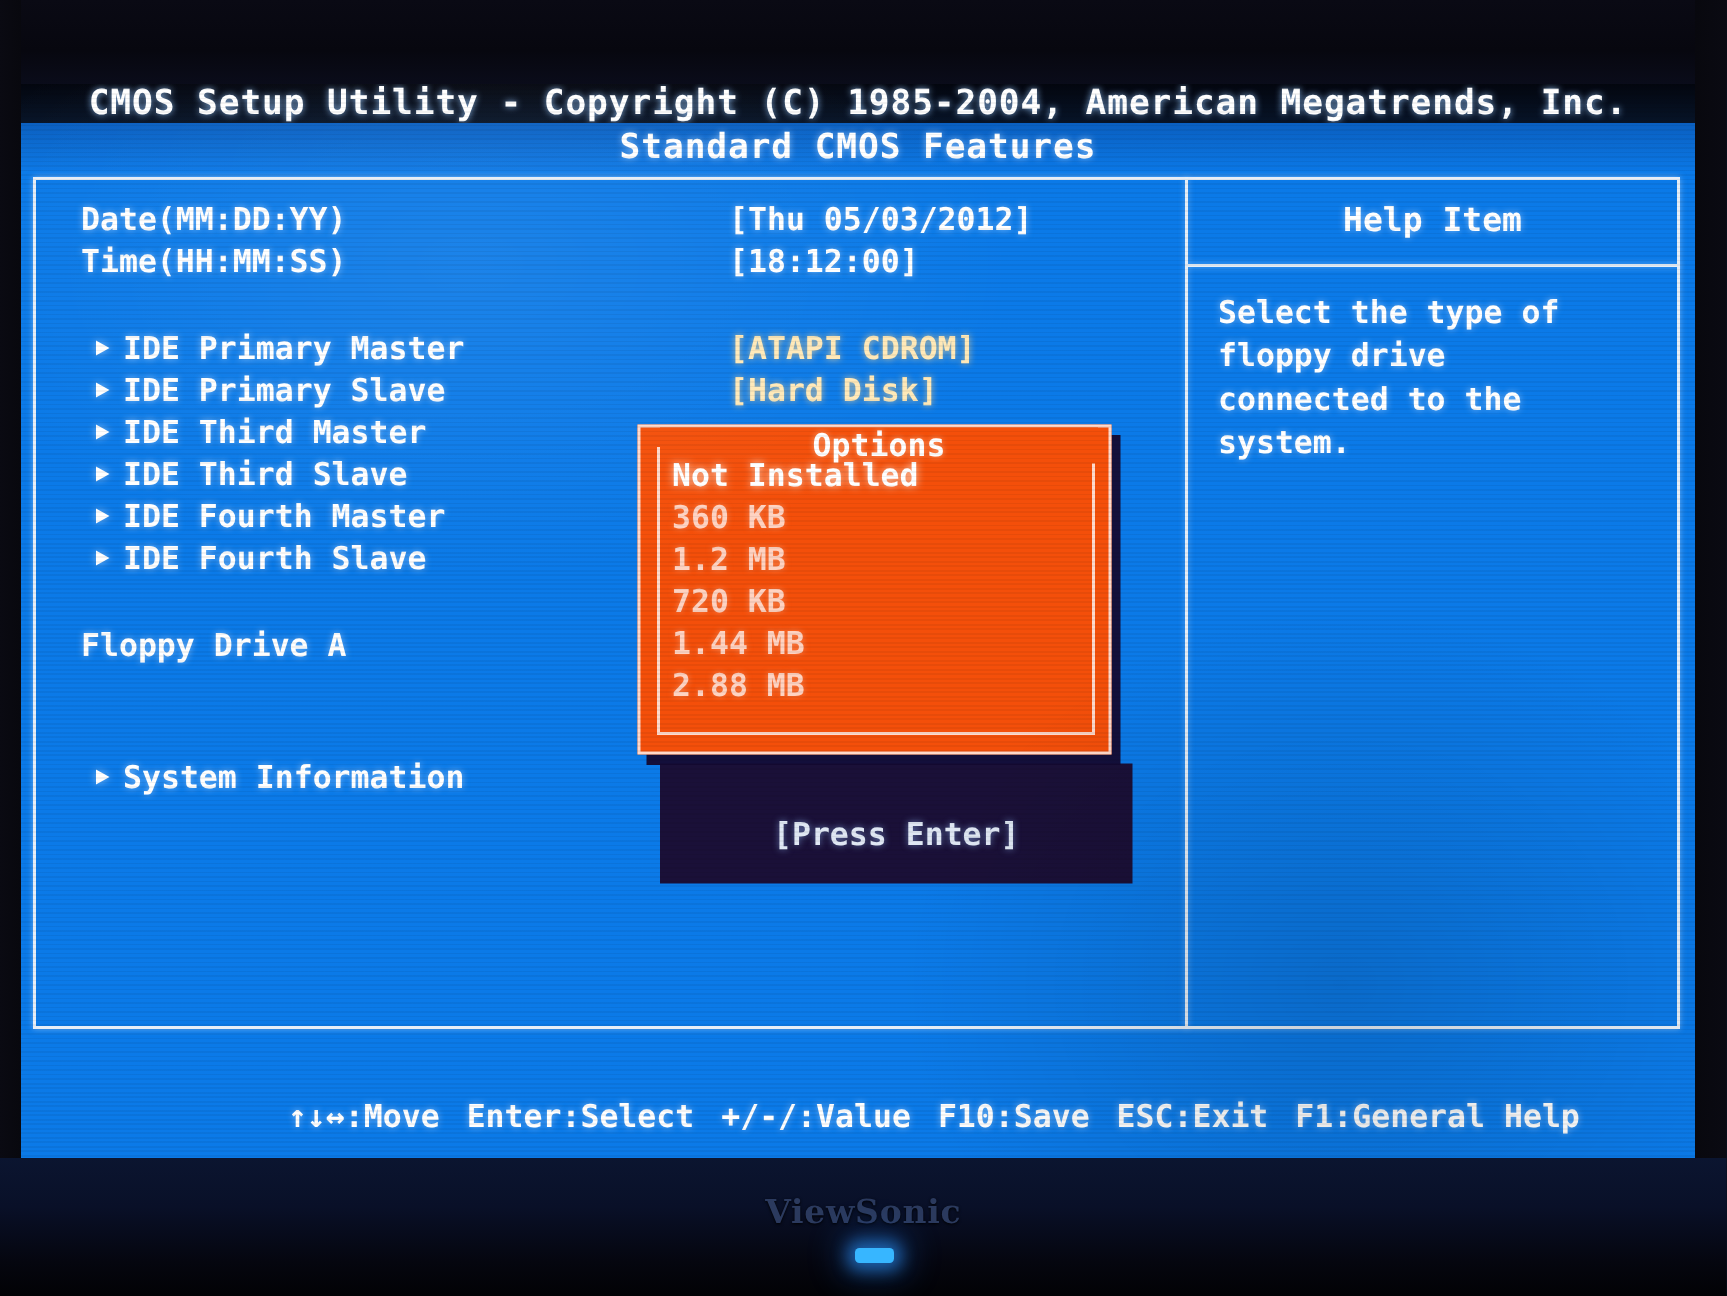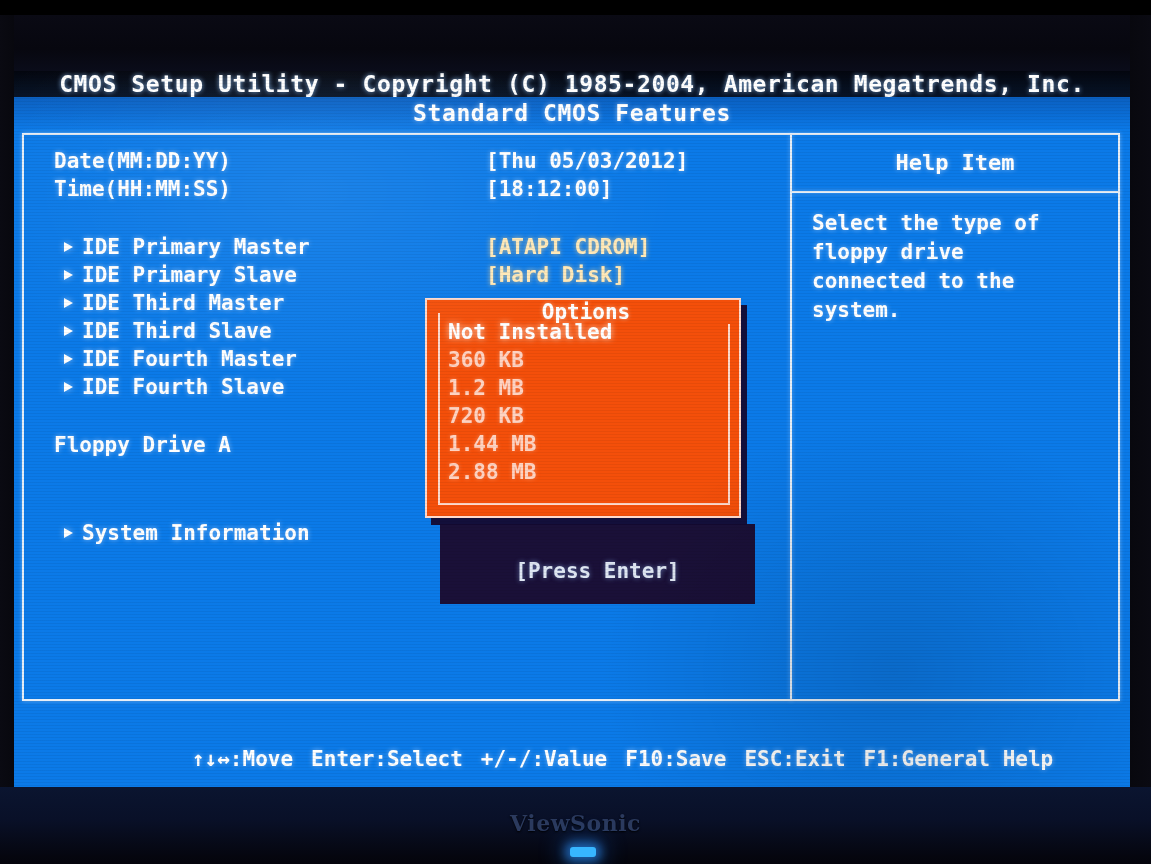--- a/index.html
+++ b/index.html
@@ -12,21 +12,20 @@
     height: 864px;
     overflow: hidden;
     font-family: "DejaVu Sans Mono", monospace;
   }
 
   
   #photo {
     position: absolute;
     inset: 0;
     background: #050509;
-    margin-top: 15px;
   }
   .bezel-top {
     position: absolute;
     left: 0; top: 0; width: 1151px; height: 56px;
     background: linear-gradient(180deg, #0a0a14 0%, #07070f 60%, #0a0c1a 100%);
   }
   .bezel-left {
     position: absolute;
     left: 0; top: 0; width: 14px; height: 800px;
     background: linear-gradient(90deg, #0a0a12 0%, #08080e 100%);

